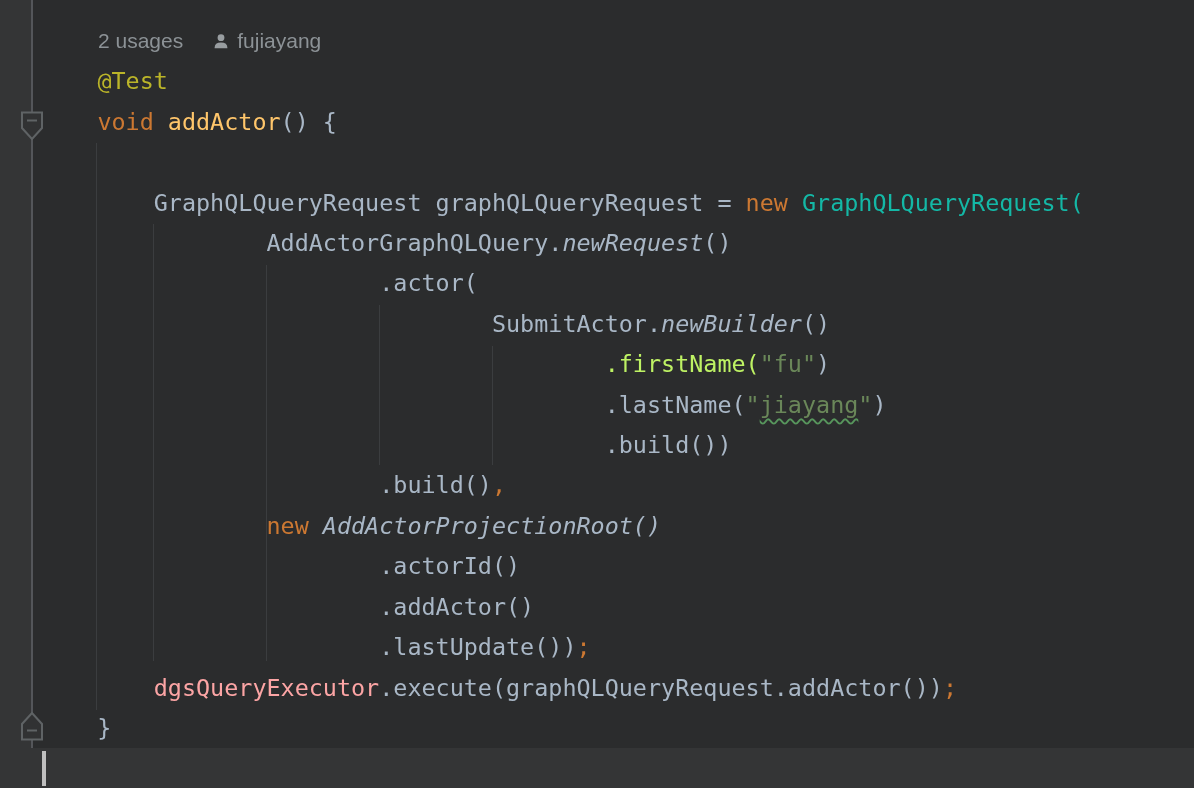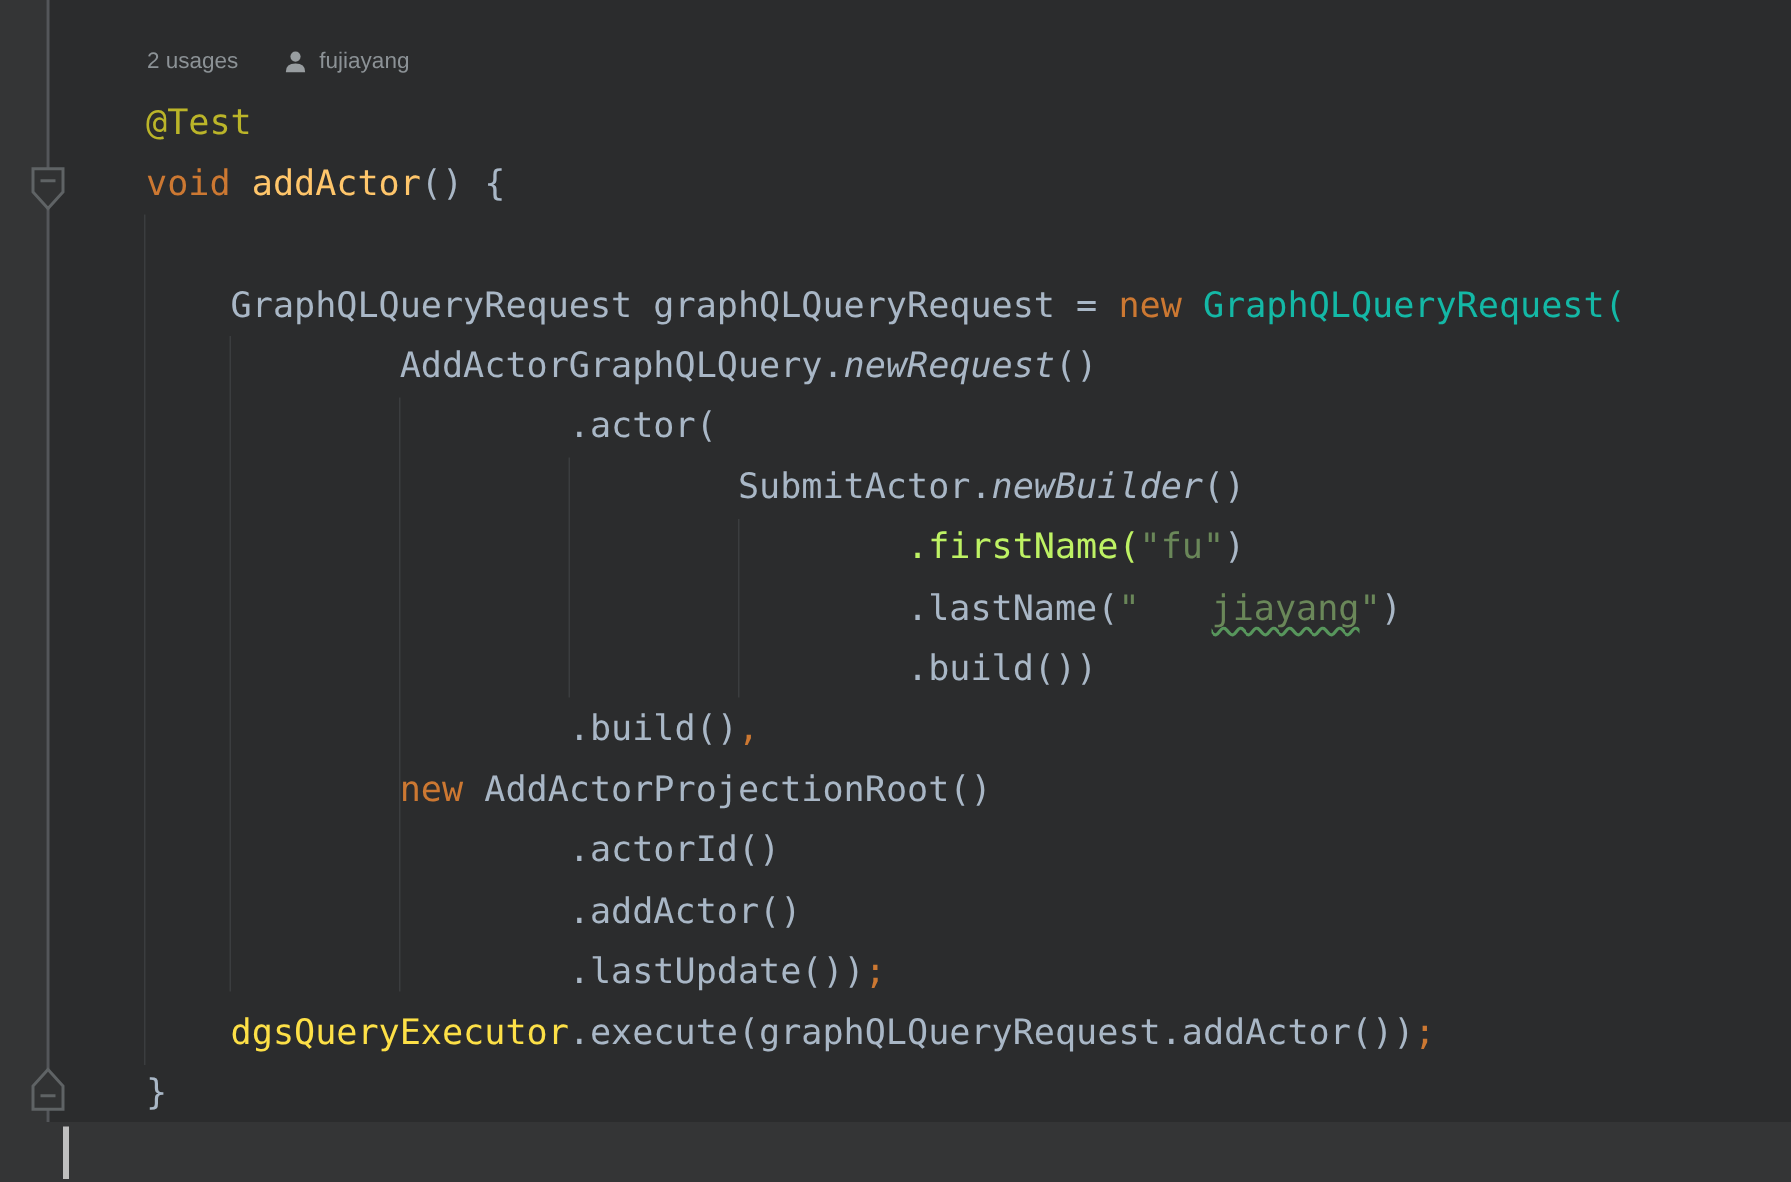--- a/index.html
+++ b/index.html
@@ -22,21 +22,21 @@
   .indent-guide{position:absolute;width:1px;background:#3b3d3f;}
   
   .code{
     position:absolute;left:41px;top:21px;right:0;
     font-size:23.42px;line-height:40.42px;
     color:#a9b7c6;
   }
   .code-line{white-space:pre;height:40.42px;}
   .inlay-line{
     height:40.42px;display:flex;align-items:center;
-    font-family:"Liberation Sans",sans-serif;font-size:15px;
+    font-family:"Liberation Sans",sans-serif;font-size:21px;
   }
   .inlay-usages{margin-left:57px;}
   .inlay-author{margin-left:29px;display:inline-flex;align-items:center;gap:7px;}
   .tok-static{font-style:italic;}
   .tok-squiggle{
     text-decoration-line:underline;
     text-decoration-style:wavy;
     text-decoration-thickness:1.5px;
     text-underline-offset:5px;
   }
@@ -82,25 +82,25 @@
     </div>
     <div id="code-lines">
         <div class="code-line"><span style="color: rgb(169, 183, 198);">    </span><span style="color: rgb(187, 181, 41);">@Test</span></div>
         <div class="code-line"><span style="color: rgb(169, 183, 198);">    </span><span style="color: rgb(204, 120, 50);">void</span><span style="color: rgb(169, 183, 198);"> </span><span style="color: rgb(255, 198, 107);">addActor</span><span style="color: rgb(169, 183, 198);">() {</span></div>
         <div class="code-line"></div>
         <div class="code-line"><span style="color: rgb(169, 183, 198);">        GraphQLQueryRequest graphQLQueryRequest = </span><span style="color: rgb(204, 120, 50);">new</span><span style="color: #14b8a6;"> GraphQLQueryRequest(</span></div>
         <div class="code-line"><span style="color: rgb(169, 183, 198);">                AddActorGraphQLQuery.</span><span class="tok-static" style="color: rgb(169, 183, 198);">newRequest</span><span style="color: rgb(169, 183, 198);">()</span></div>
         <div class="code-line"><span style="color: rgb(169, 183, 198); margin-top: 23px;">                        .actor(</span></div>
         <div class="code-line"><span style="color: rgb(169, 183, 198);">                                SubmitActor.</span><span class="tok-static" style="color: rgb(169, 183, 198);">newBuilder</span><span style="color: rgb(169, 183, 198);">()</span></div>
         <div class="code-line"><span style="color: #bef264;">                                        .firstName(</span><span style="color: rgb(106, 135, 89);">"fu"</span><span style="color: rgb(169, 183, 198);">)</span></div>
-        <div class="code-line"><span style="color: rgb(169, 183, 198);">                                        .lastName(</span><span style="color: rgb(106, 135, 89);">"</span><span class="tok-squiggle" style="color: rgb(106, 135, 89); text-decoration-color: rgb(87, 150, 92); margin-left: 48px;">jiayang</span><span style="color: rgb(106, 135, 89);">"</span><span style="color: rgb(169, 183, 198);">)</span></div>
+        <div class="code-line"><span style="color: rgb(169, 183, 198);">                                        .lastName(</span><span style="color: rgb(106, 135, 89);">"</span><span class="tok-squiggle" style="color: rgb(106, 135, 89); text-decoration-color: rgb(87, 150, 92);">jiayang</span><span style="color: rgb(106, 135, 89);">"</span><span style="color: rgb(169, 183, 198);">)</span></div>
         <div class="code-line"><span style="color: rgb(169, 183, 198);">                                        .build())</span></div>
         <div class="code-line"><span style="color: rgb(169, 183, 198);">                        .build()</span><span style="color: rgb(204, 120, 50);">,</span></div>
-        <div class="code-line"><span style="color: rgb(169, 183, 198);">                </span><span style="color: rgb(204, 120, 50);">new</span><span style="color: rgb(169, 183, 198);"> AddActorProjectionRoot()</span></div>
+        <div class="code-line"><span style="color: rgb(169, 183, 198);">                </span><span style="color: rgb(204, 120, 50);">new</span><span style="color: rgb(169, 183, 198); font-style: italic;"> AddActorProjectionRoot()</span></div>
         <div class="code-line"><span style="color: rgb(169, 183, 198);">                        .actorId()</span></div>
         <div class="code-line"><span style="color: rgb(169, 183, 198);">                        .addActor()</span></div>
         <div class="code-line"><span style="color: rgb(169, 183, 198);">                        .lastUpdate())</span><span style="color: rgb(204, 120, 50);">;</span></div>
-        <div class="code-line"><span style="color: rgb(169, 183, 198);">        </span><span style="color: #fde047;">dgsQueryExecutor</span><span style="color: rgb(169, 183, 198);">.execute(graphQLQueryRequest.addActor())</span><span style="color: rgb(204, 120, 50);">;</span></div>
+        <div class="code-line"><span style="color: rgb(169, 183, 198);">        </span><span style="color: #fca5a5;">dgsQueryExecutor</span><span style="color: rgb(169, 183, 198);">.execute(graphQLQueryRequest.addActor())</span><span style="color: rgb(204, 120, 50);">;</span></div>
         <div class="code-line"><span style="color: rgb(169, 183, 198);">    }</span></div>
       </div>
   </div>
 
 </div>
 
 </body></html>

